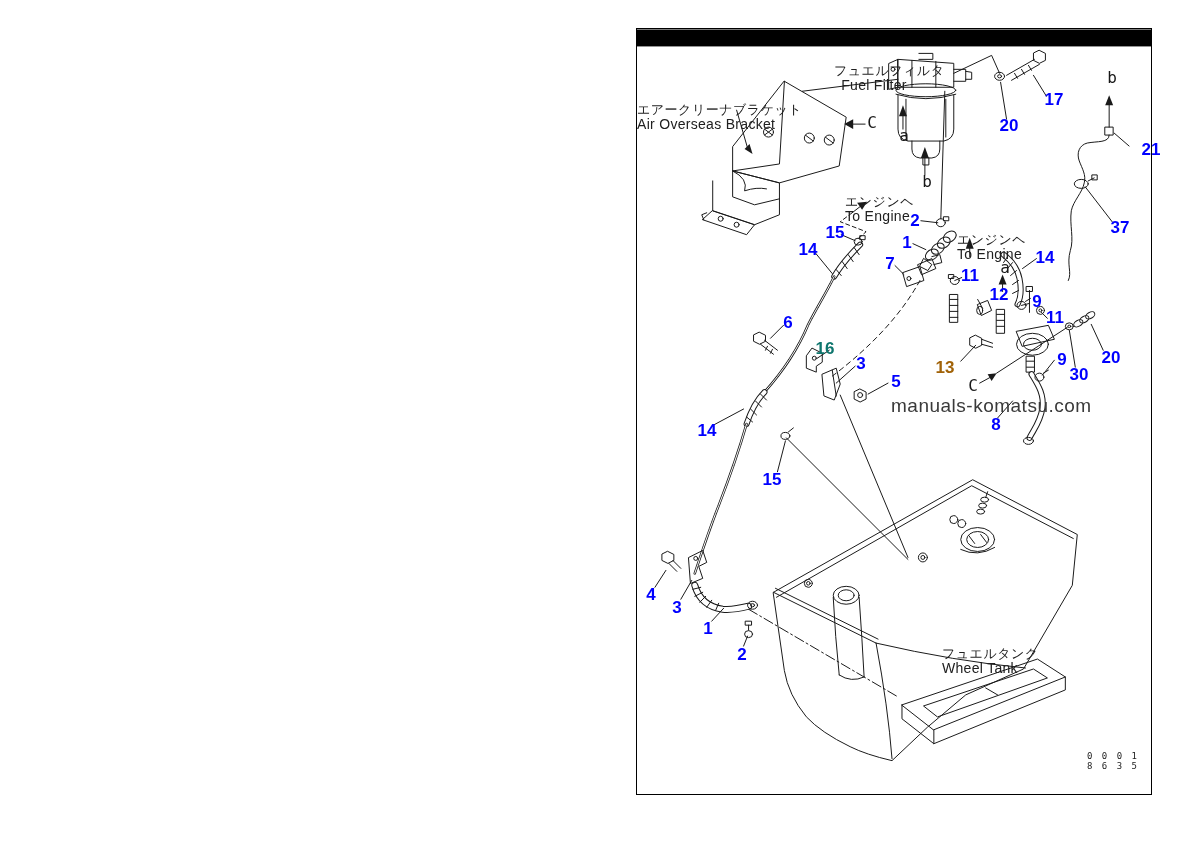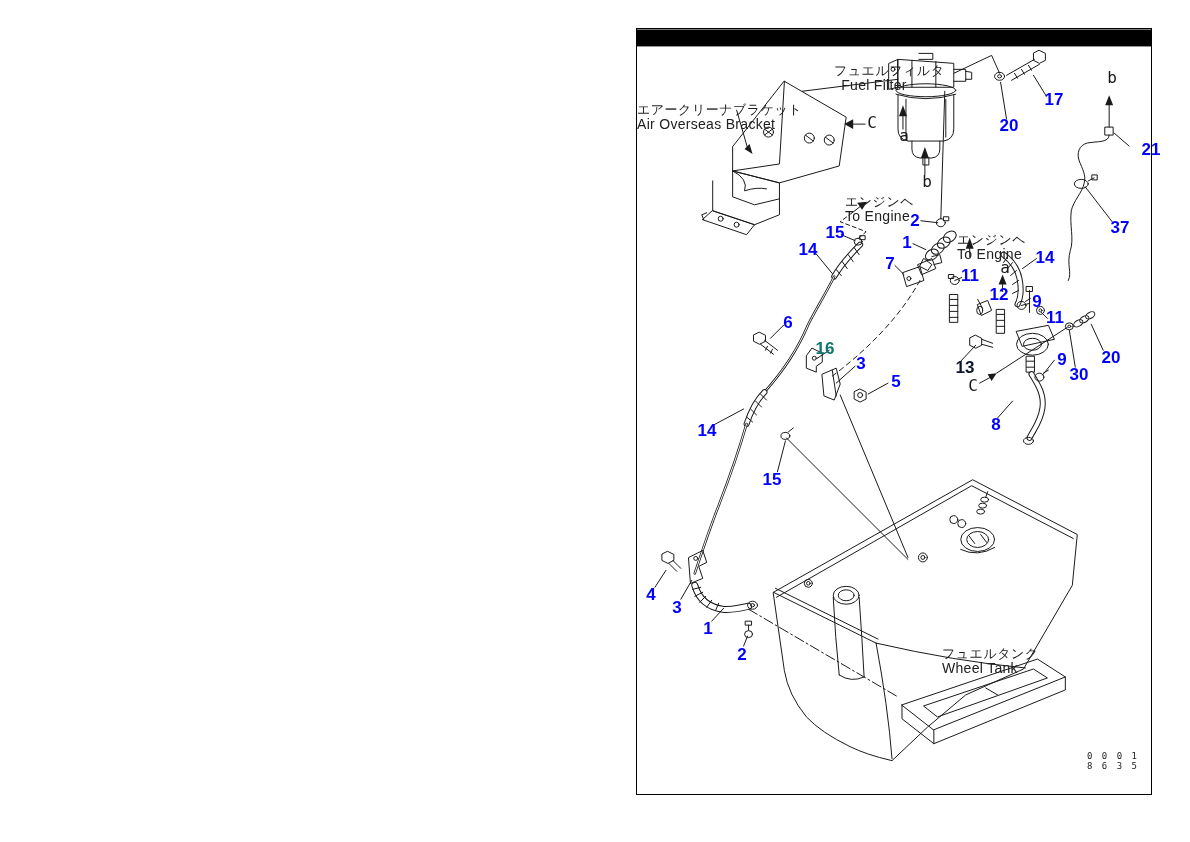--- a/index.html
+++ b/index.html
@@ -327,20 +327,21 @@
     </div>
     <div class="dlabel" style="left:320px;top:189px;width:60px;">
       <span class="ja">エンジンヘ</span>
       <span class="en">To Engine</span>
     </div>
     <div class="dlabel" style="left:305px;top:603px;width:68px;">
       <span class="ja">フュエルタンク</span>
       <span class="en">Wheel Tank</span>
     </div>
 
+    <div id="watermark">manuals-komatsu.com</div>
     <div id="drawing-number">0 0 0 1 8 6 3 5</div>
 
     <div id="overlay">
         <span class="callout" style="left: 417px; top: 70px; color: rgb(0, 0, 255);">17</span>
         <span class="callout" style="left: 372px; top: 96px; color: rgb(0, 0, 255);">20</span>
         <span class="callout" style="left: 502px; top: 120px; color: rgb(0, 0, 255); margin-left: 12px;">21</span>
         <span class="callout" style="left: 483px; top: 198px; color: rgb(0, 0, 255);">37</span>
         <span class="callout" style="left: 278px; top: 191px; color: rgb(0, 0, 255);">2</span>
         <span class="callout" style="left: 270px; top: 213px; color: rgb(0, 0, 255);">1</span>
         <span class="callout" style="left: 198px; top: 203px; color: rgb(0, 0, 255);">15</span>
@@ -348,21 +349,21 @@
         <span class="callout" style="left: 253px; top: 234px; color: rgb(0, 0, 255);">7</span>
         <span class="callout" style="left: 408px; top: 228px; color: rgb(0, 0, 255);">14</span>
         <span class="callout" style="left: 333px; top: 246px; color: rgb(0, 0, 255);">11</span>
         <span class="callout" style="left: 338px; top: 265px; color: rgb(0, 0, 255); margin-left: 24px;">12</span>
         <span class="callout" style="left: 400px; top: 272px; color: rgb(0, 0, 255);">9</span>
         <span class="callout" style="left: 418px; top: 288px; color: rgb(0, 0, 255);">11</span>
         <span class="callout" style="left: 151px; top: 293px; color: rgb(0, 0, 255);">6</span>
         <span class="callout" style="left: 188px; top: 319px; color: #0f766e;">16</span>
         <span class="callout" style="left: 224px; top: 334px; color: rgb(0, 0, 255);">3</span>
         <span class="callout" style="left: 259px; top: 352px; color: rgb(0, 0, 255);">5</span>
-        <span class="callout" style="left: 328px; top: 338px; color: #0f172a;">13</span>
+        <span class="callout" style="left: 308px; top: 338px; color: #a16207;">13</span>
         <span class="callout" style="left: 425px; top: 330px; color: rgb(0, 0, 255);">9</span>
         <span class="callout" style="left: 442px; top: 345px; color: rgb(0, 0, 255);">30</span>
         <span class="callout" style="left: 474px; top: 328px; color: rgb(0, 0, 255);">20</span>
         <span class="callout" style="left: 359px; top: 395px; color: rgb(0, 0, 255);">8</span>
         <span class="callout" style="left: 70px; top: 401px; color: rgb(0, 0, 255);">14</span>
         <span class="callout" style="left: 135px; top: 450px; color: rgb(0, 0, 255);">15</span>
         <span class="callout" style="left: 14px; top: 565px; color: rgb(0, 0, 255);">4</span>
         <span class="callout" style="left: 40px; top: 578px; color: rgb(0, 0, 255);">3</span>
         <span class="callout" style="left: 71px; top: 599px; color: rgb(0, 0, 255);">1</span>
         <span class="callout" style="left: 105px; top: 625px; color: rgb(0, 0, 255);">2</span>

